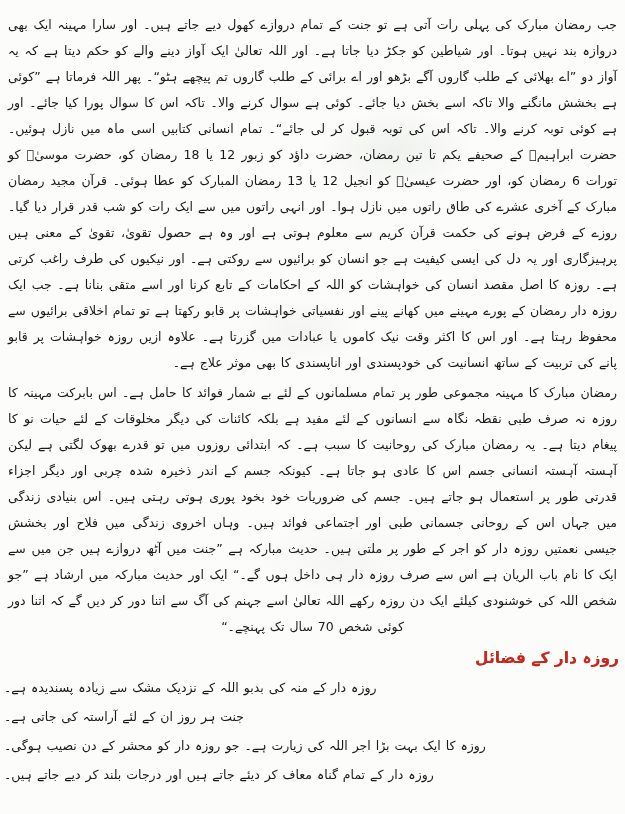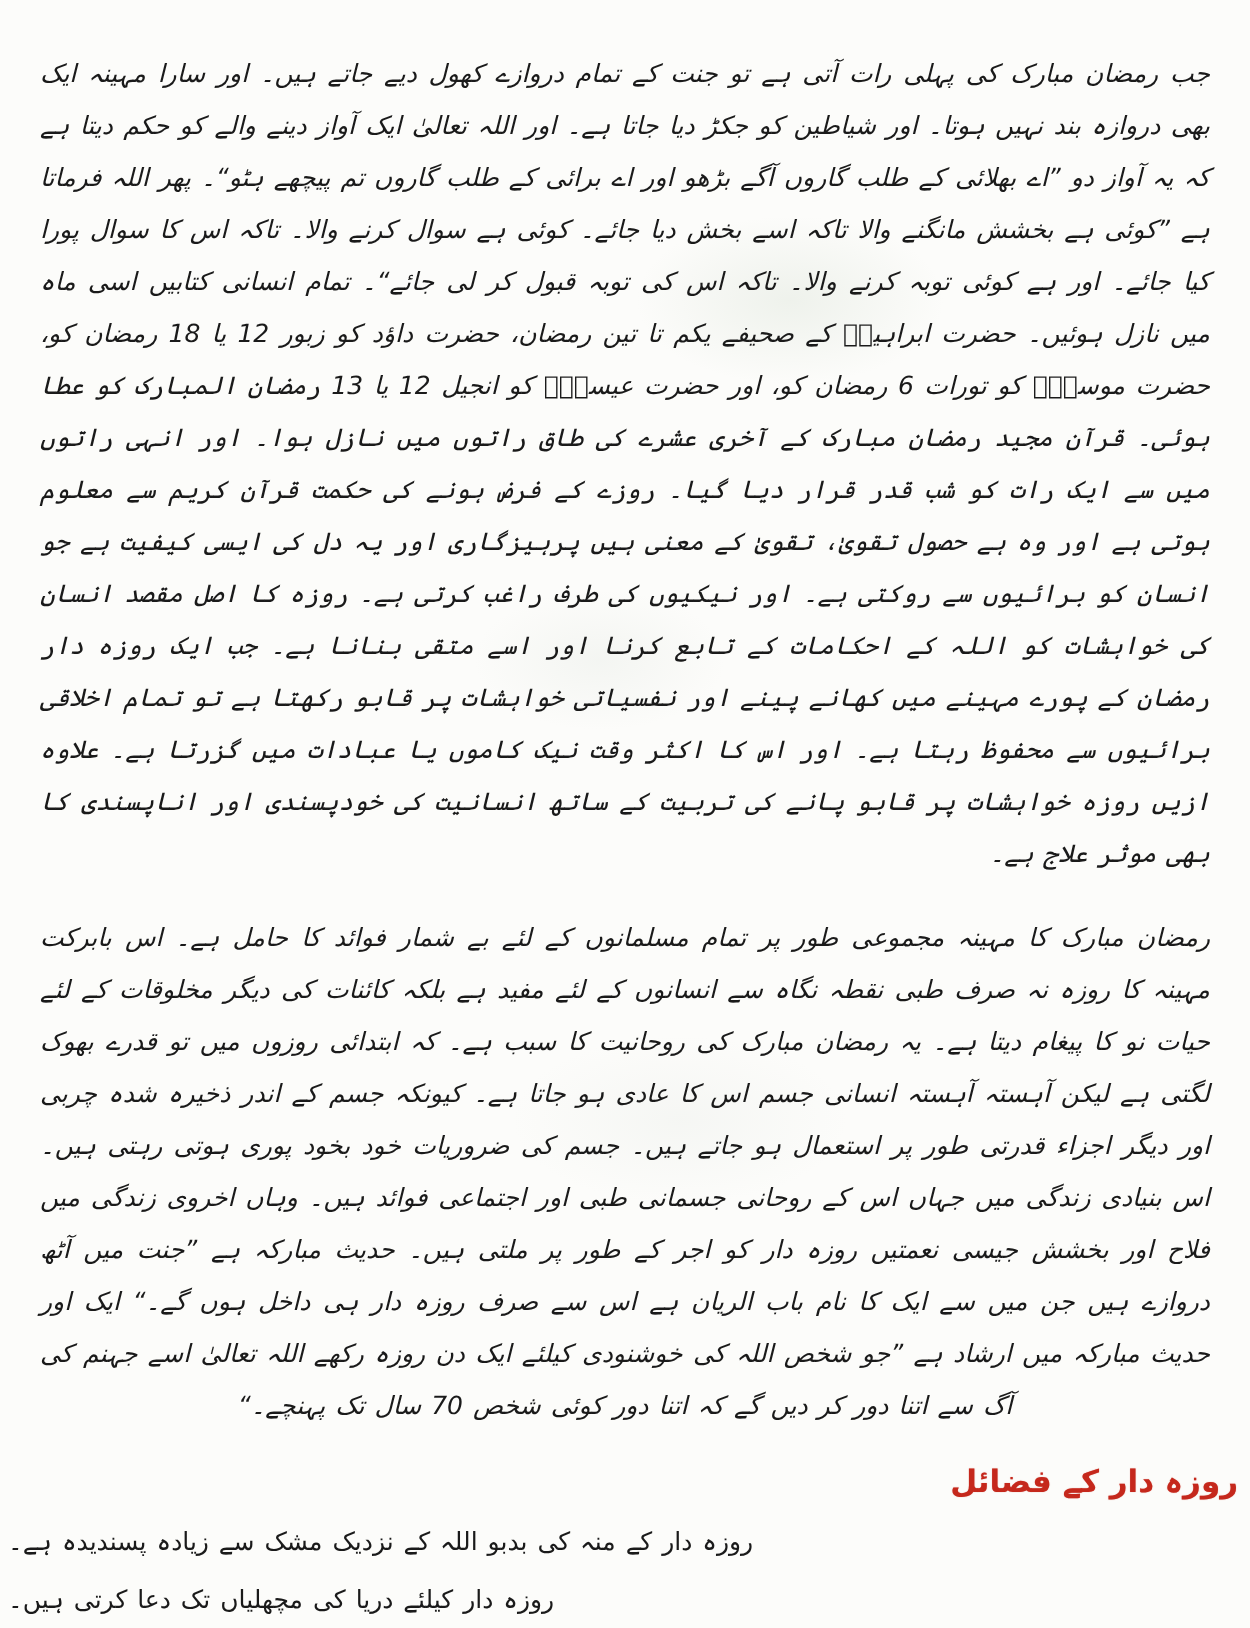--- a/index.html
+++ b/index.html
@@ -17,26 +17,25 @@
     padding: 8px 4px 0 4px;
     color: var(--ink, #1a1a1a);
     background:
       radial-gradient(110px 60px at 395px 150px, rgba(190,205,185,0.22), rgba(190,205,185,0) 70%),
       radial-gradient(90px 50px at 300px 330px, rgba(200,210,200,0.16), rgba(200,210,200,0) 70%),
       radial-gradient(120px 60px at 340px 560px, rgba(205,212,205,0.14), rgba(205,212,205,0) 70%),
       var(--bg, #fcfcfa);
     font-family: "DejaVu Sans", sans-serif;
   }
   .body-para {
-    margin: 16px;
+    margin: 4px;
     font-size: 12.5px;
     line-height: 26px;
     text-align: justify;
     word-spacing: 1px;
-    font-style: italic;
   }
   .center-last {
     text-align-last: center;
   }
   .section-heading {
     margin: 9px 2px 6px 0;
     font-size: 15.5px;
     font-weight: bold;
     color: var(--heading-red, #c5281c);
     text-shadow: 0 0 0.5px rgba(197,40,28,0.5);
@@ -55,18 +54,18 @@
 <div class="page">
 
   <p class="body-para">جب رمضان مبارک کی پہلی رات آتی ہے تو جنت کے تمام دروازے کھول دیے جاتے ہیں۔ اور سارا مہینہ ایک بھی دروازہ بند نہیں ہوتا۔ اور شیاطین کو جکڑ دیا جاتا ہے۔ اور اللہ تعالیٰ ایک آواز دینے والے کو حکم دیتا ہے کہ یہ آواز دو ”اے بھلائی کے طلب گاروں آگے بڑھو اور اے برائی کے طلب گاروں تم پیچھے ہٹو“۔ پھر اللہ فرماتا ہے ”کوئی ہے بخشش مانگنے والا تاکہ اسے بخش دیا جائے۔ کوئی ہے سوال کرنے والا۔ تاکہ اس کا سوال پورا کیا جائے۔ اور ہے کوئی توبہ کرنے والا۔ تاکہ اس کی توبہ قبول کر لی جائے“۔ تمام انسانی کتابیں اسی ماہ میں نازل ہوئیں۔ حضرت ابراہیمؑ کے صحیفے یکم تا تین رمضان، حضرت داؤد کو زبور 12 یا 18 رمضان کو، حضرت موسیٰؑ کو تورات 6 رمضان کو، اور حضرت عیسیٰؑ کو انجیل 12 یا 13 رمضان المبارک کو عطا ہوئی۔ قرآن مجید رمضان مبارک کے آخری عشرے کی طاق راتوں میں نازل ہوا۔ اور انہی راتوں میں سے ایک رات کو شب قدر قرار دیا گیا۔ روزے کے فرض ہونے کی حکمت قرآن کریم سے معلوم ہوتی ہے اور وہ ہے حصول تقویٰ، تقویٰ کے معنی ہیں پرہیزگاری اور یہ دل کی ایسی کیفیت ہے جو انسان کو برائیوں سے روکتی ہے۔ اور نیکیوں کی طرف راغب کرتی ہے۔ روزہ کا اصل مقصد انسان کی خواہشات کو اللہ کے احکامات کے تابع کرنا اور اسے متقی بنانا ہے۔ جب ایک روزہ دار رمضان کے پورے مہینے میں کھانے پینے اور نفسیاتی خواہشات پر قابو رکھتا ہے تو تمام اخلاقی برائیوں سے محفوظ رہتا ہے۔ اور اس کا اکثر وقت نیک کاموں یا عبادات میں گزرتا ہے۔ علاوہ ازیں روزہ خواہشات پر قابو پانے کی تربیت کے ساتھ انسانیت کی خودپسندی اور اناپسندی کا بھی موثر علاج ہے۔</p>
 
   <p class="body-para center-last">رمضان مبارک کا مہینہ مجموعی طور پر تمام مسلمانوں کے لئے بے شمار فوائد کا حامل ہے۔ اس بابرکت مہینہ کا روزہ نہ صرف طبی نقطہ نگاہ سے انسانوں کے لئے مفید ہے بلکہ کائنات کی دیگر مخلوقات کے لئے حیات نو کا پیغام دیتا ہے۔ یہ رمضان مبارک کی روحانیت کا سبب ہے۔ کہ ابتدائی روزوں میں تو قدرے بھوک لگتی ہے لیکن آہستہ آہستہ انسانی جسم اس کا عادی ہو جاتا ہے۔ کیونکہ جسم کے اندر ذخیرہ شدہ چربی اور دیگر اجزاء قدرتی طور پر استعمال ہو جاتے ہیں۔ جسم کی ضروریات خود بخود پوری ہوتی رہتی ہیں۔ اس بنیادی زندگی میں جہاں اس کے روحانی جسمانی طبی اور اجتماعی فوائد ہیں۔ وہاں اخروی زندگی میں فلاح اور بخشش جیسی نعمتیں روزہ دار کو اجر کے طور پر ملتی ہیں۔ حدیث مبارکہ ہے ”جنت میں آٹھ دروازے ہیں جن میں سے ایک کا نام باب الریان ہے اس سے صرف روزہ دار ہی داخل ہوں گے۔“ ایک اور حدیث مبارکہ میں ارشاد ہے ”جو شخص اللہ کی خوشنودی کیلئے ایک دن روزہ رکھے اللہ تعالیٰ اسے جہنم کی آگ سے اتنا دور کر دیں گے کہ اتنا دور کوئی شخص 70 سال تک پہنچے۔“</p>
 
   <h2 class="section-heading">روزہ دار کے فضائل</h2>
 
   <div class="virtues">
     <p class="virtue-line">روزہ دار کے منہ کی بدبو اللہ کے نزدیک مشک سے زیادہ پسندیدہ ہے۔</p>
-    <p class="virtue-line">روزہ دار کیلئے دریا کی مچھلیاں تک دعا کرتی ہیں۔</p>
+    <p class="virtue-line">جنت ہر روز ان کے لئے آراستہ کی جاتی ہے۔</p>
     <p class="virtue-line">روزہ کا ایک بہت بڑا اجر اللہ کی زیارت ہے۔ جو روزہ دار کو محشر کے دن نصیب ہوگی۔</p>
     <p class="virtue-line">روزہ دار کے تمام گناہ معاف کر دیئے جاتے ہیں اور درجات بلند کر دیے جاتے ہیں۔</p>
   </div>
 
 </div>
 
 </body></html>

